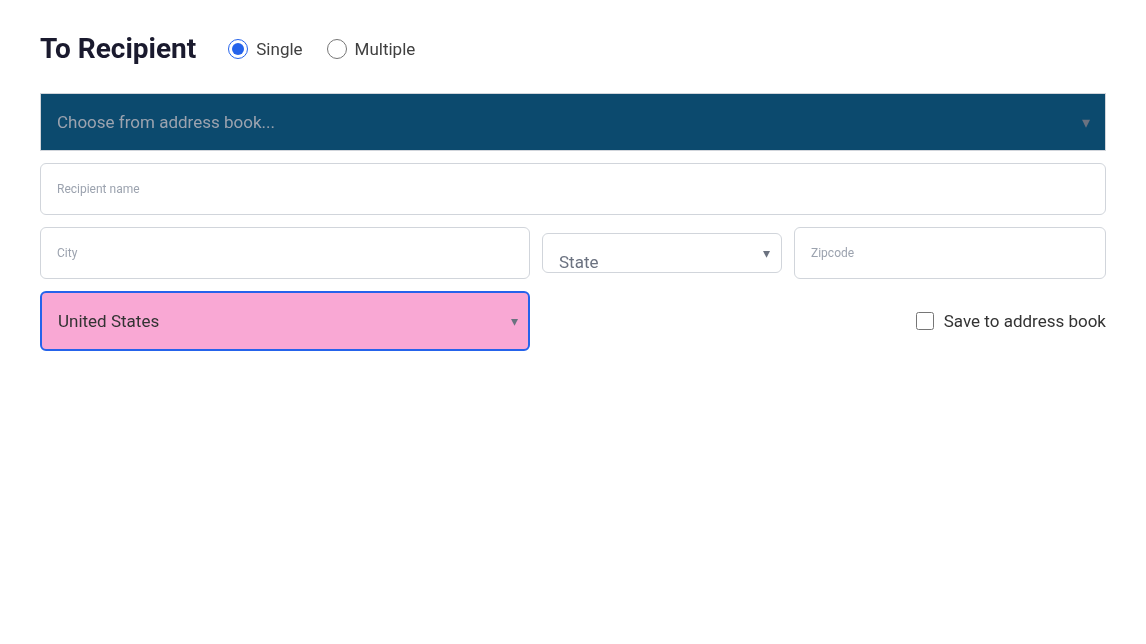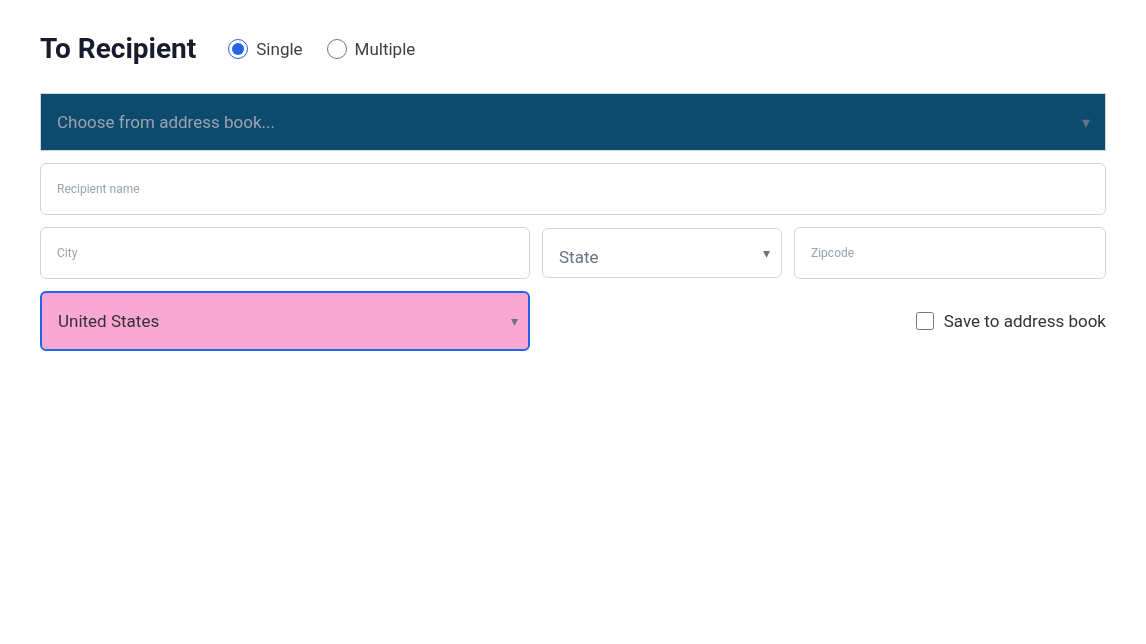--- a/index.html
+++ b/index.html
@@ -114,21 +114,21 @@
       flex: 0 0 490px;
     }
 
     .state-wrapper {
       flex: 0 0 240px;
       position: relative;
     }
 
     .state-wrapper select {
       width: 100%;
-      padding: 18px 40px 10px 16px;
+      padding: 18px 40px 0 16px;
       border: 1.5px solid #d1d5db;
       border-radius: 6px;
       font-size: 17px;
       color: #6b7280;
       background: #fff;
       appearance: none;
       cursor: pointer;
       outline: none;
     }
 

